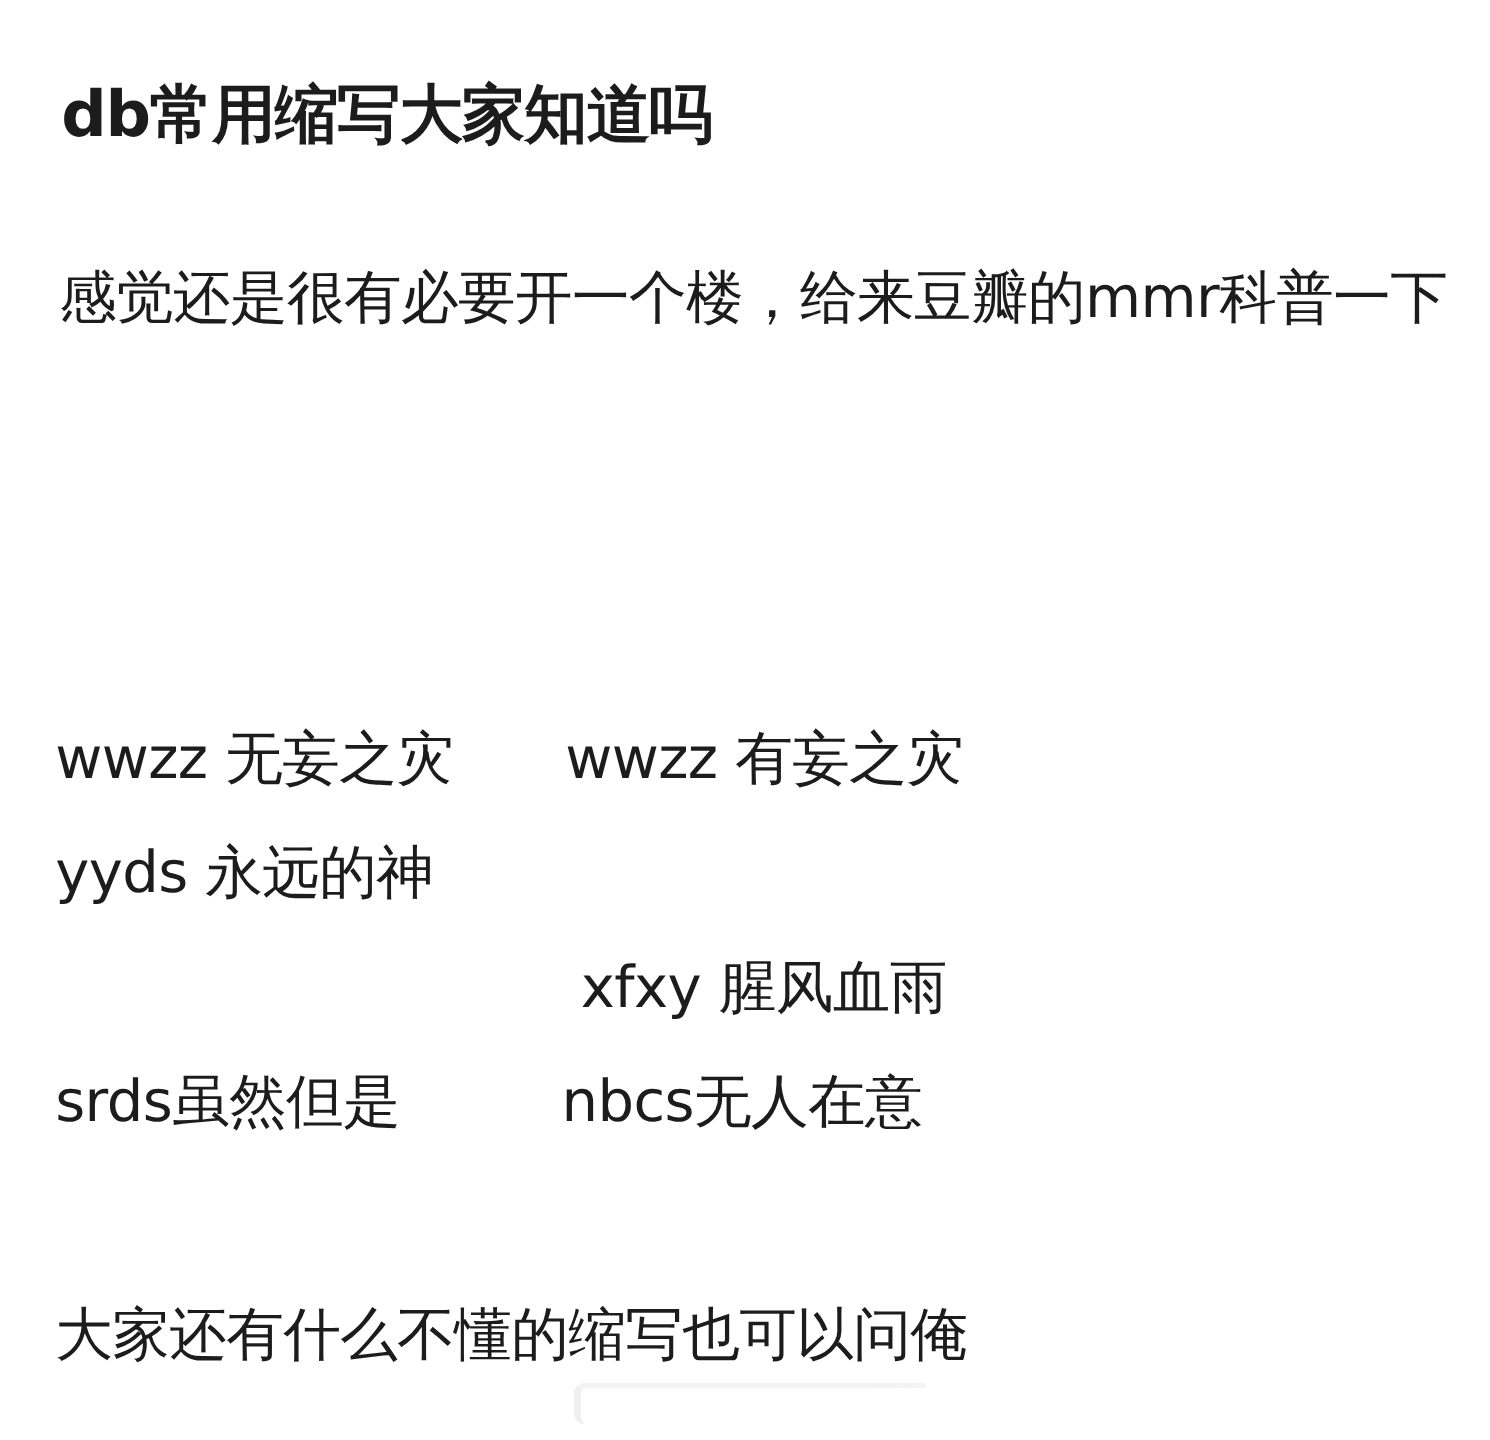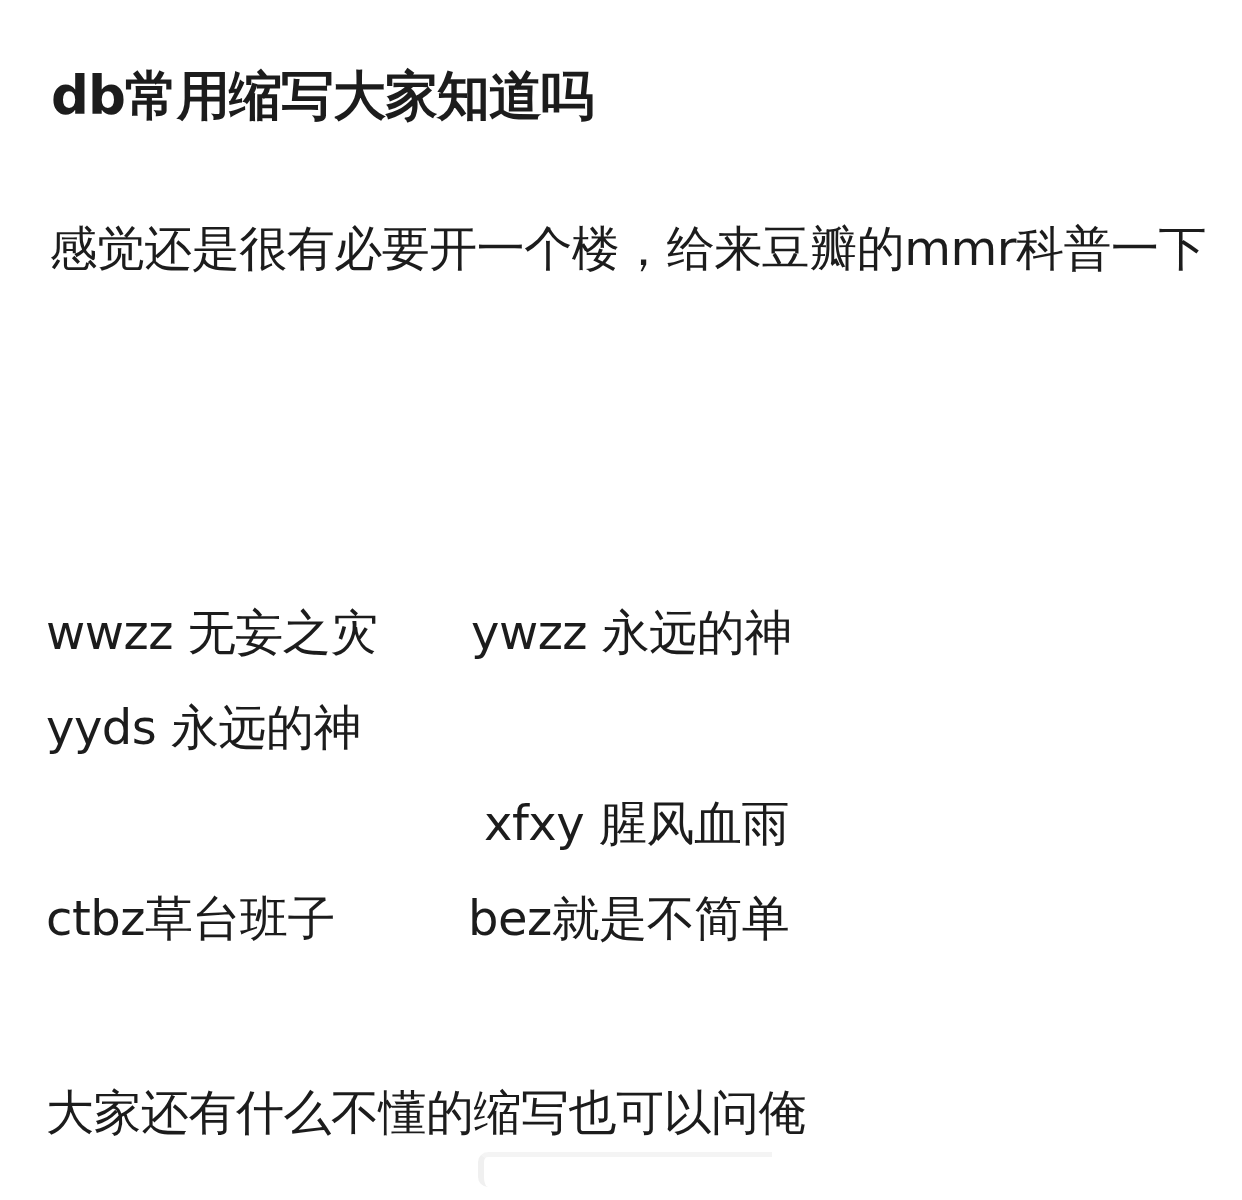--- a/index.html
+++ b/index.html
@@ -77,30 +77,30 @@
 <div>
   <h1 class="title" style="margin:0;">db常用缩写大家知道吗</h1>
 
   <div class="para intro">感觉还是很有必要开一个楼，给来豆瓣的mmr科普一下</div>
 
   <div>
     <div class="abbr-row" style="top:488px;">
     </div>
     <div class="abbr-row" style="top:584px;text-decoration:underline;">
       <span class="left">wwzz 无妄之灾</span>
-      <span class="right" style="left:471px;">ywzz 永远的神</span>
+      <span class="right" style="left:471px;">wwzz 有妄之灾</span>
     </div>
     <div class="abbr-row" style="top:679px;">
       <span class="left">yyds 永远的神</span>
     </div>
     <div class="abbr-row" style="top:775px;">
       <span class="right" style="left:484px;">xfxy 腥风血雨</span>
     </div>
     <div class="abbr-row" style="top:870px;">
-      <span class="left">ctbz草台班子</span>
-      <span class="right" style="left:468px;">bez就是不简单</span>
+      <span class="left">srds虽然但是</span>
+      <span class="right" style="left:468px;">nbcs无人在意</span>
     </div>
   </div>
 
   <div class="para closing">大家还有什么不懂的缩写也可以问俺</div>
 
   <div class="artifact"></div>
 </div>
 
 </body></html>

